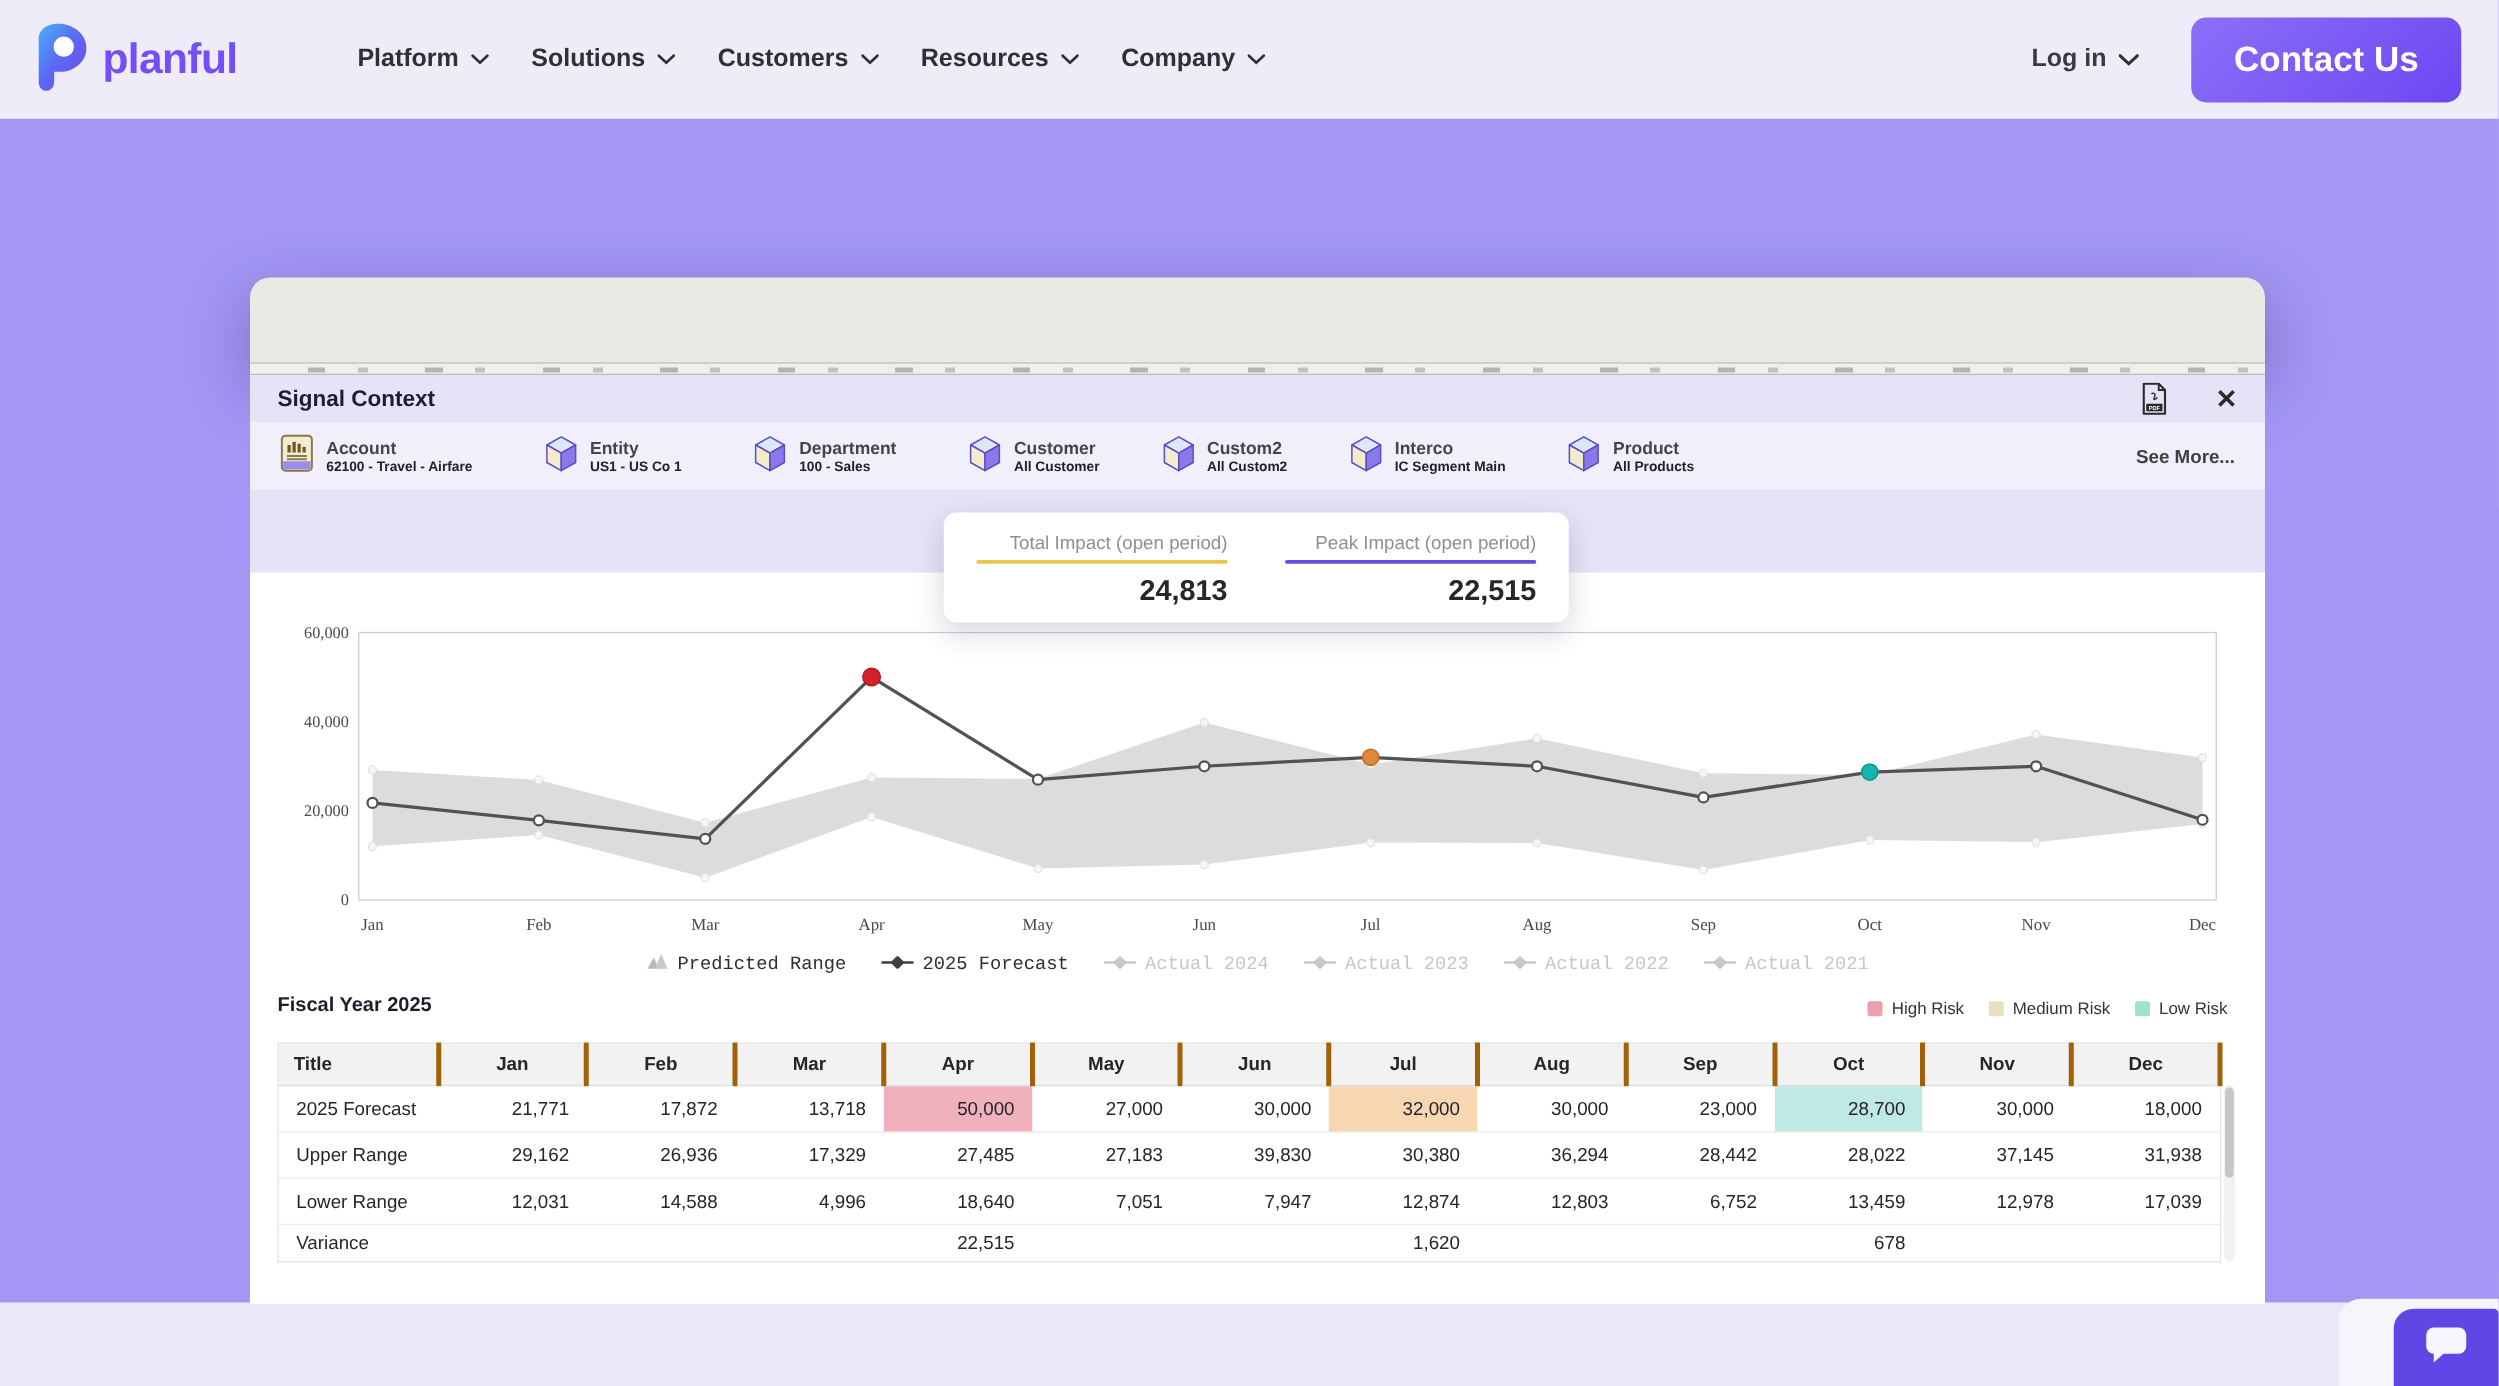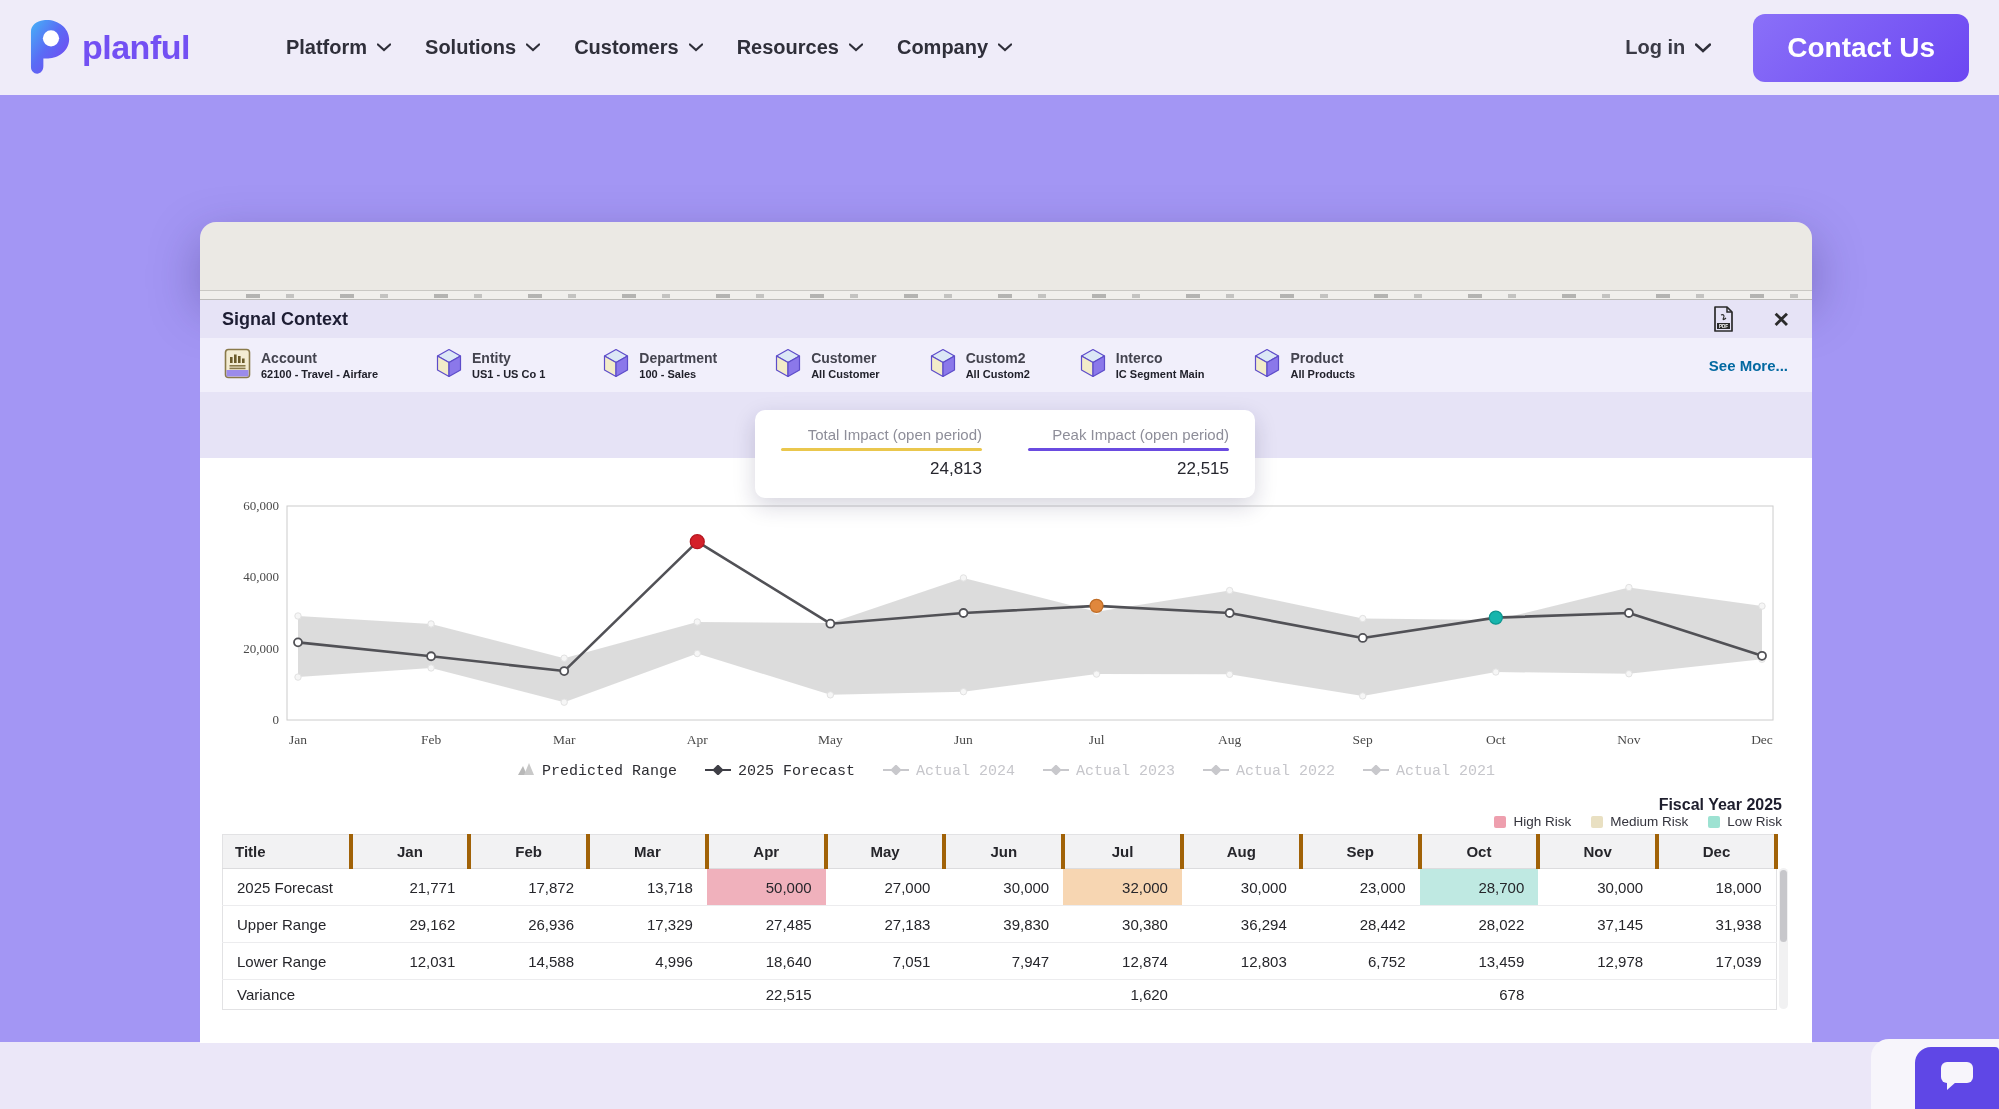--- a/index.html
+++ b/index.html
@@ -44,43 +44,43 @@
   .pdf-btn, .close-btn { cursor:pointer; display:flex; align-items:center; }
   .close-btn { font-size:21px; color:#2b2b2b; font-weight:600; line-height:1; }
 
   .contextbar { position:absolute; top:38px; left:0; width:100%; height:54px; background:#f1effb;
                 display:flex; align-items:center; padding:0 24px; }
   .ctx-item { display:flex; align-items:center; gap:10px; margin-right:58px; }
   .ctx-item:nth-child(n+4) { margin-right:50px; }
   .ctx-text { display:flex; flex-direction:column; line-height:1.3; }
   .ctx-label { font-size:14px; color:#44444f; font-weight:600; }
   .ctx-value { font-size:11px; color:#21212b; font-weight:700; }
-  .see-more { margin-left:auto; font-size:15px; font-weight:600; color:#0369a1; cursor:pointer; white-space:nowrap; }
+  .see-more { margin-left:auto; font-size:15px; font-weight:600; color:#404040; cursor:pointer; white-space:nowrap; }
 
   .lavband { position:absolute; top:92px; left:0; width:100%; height:66px; background:#e6e3f6; }
 
   
   .impact-card { position:absolute; left:555px; top:110px; width:500px; height:88px; background:#fff;
                  border-radius:10px; box-shadow:0 8px 22px rgba(30,20,70,.18); z-index:6;
                  display:flex; padding:16px 26px 0 26px; gap:46px; }
   .impact-col { width:210px; text-align:right; }
   .impact-label { font-size:15px; color:#8e8e99; padding-bottom:5px; }
   .impact-rule { height:3px; border-radius:2px; margin-bottom:8px; }
-  .impact-value { font-size:17px; font-weight:400; color:#26262e; }
+  .impact-value { font-size:23px; font-weight:700; color:#26262e; }
 
   
   .chart-wrap { position:absolute; left:25px; top:198px; width:1565px; height:262px; }
   .chart-wrap svg text { font-family:"Liberation Serif", serif; fill:#4a4a4a; }
   .chart-legend { position:absolute; top:462px; left:0; width:100%; display:flex; justify-content:center;
                   gap:28px; align-items:center; font-family:Liberation Mono, monospace; font-size:15px; color:#2e2e33; }
   .cl-item { display:flex; align-items:center; gap:7px; cursor:pointer; }
   .cl-item.disabled { color:#c6c6cb; }
 
   
-  .fiscal-row { position:absolute; top:496px; left:22px; right:30px; display:flex; align-items:flex-end;flex-direction:column; }
+  .fiscal-row { position:absolute; top:496px; left:22px; right:30px; display:flex; align-items:flex-end; }
   .fiscal-title { font-size:16px; font-weight:700; color:#1e1e2d; }
   .risk-legend { margin-left:auto; display:flex; gap:20px; align-items:center; }
   .risk-item { display:flex; align-items:center; gap:7px; font-size:13.5px; color:#33333c; }
   .risk-swatch { width:12px; height:12px; border-radius:2px; display:inline-block; }
 
   .table-wrap { position:absolute; top:534px; left:22px; width:1566px; }
   table.fy { width:1556px; border-collapse:collapse; table-layout:fixed; font-size:15px; color:#26262b;
              border:1px solid #e2e2e4; }
   table.fy col.title-col { width:128px; }
   table.fy thead th { background:#f2f2f3; font-weight:700; text-align:left; height:34px; padding:0 12px;

